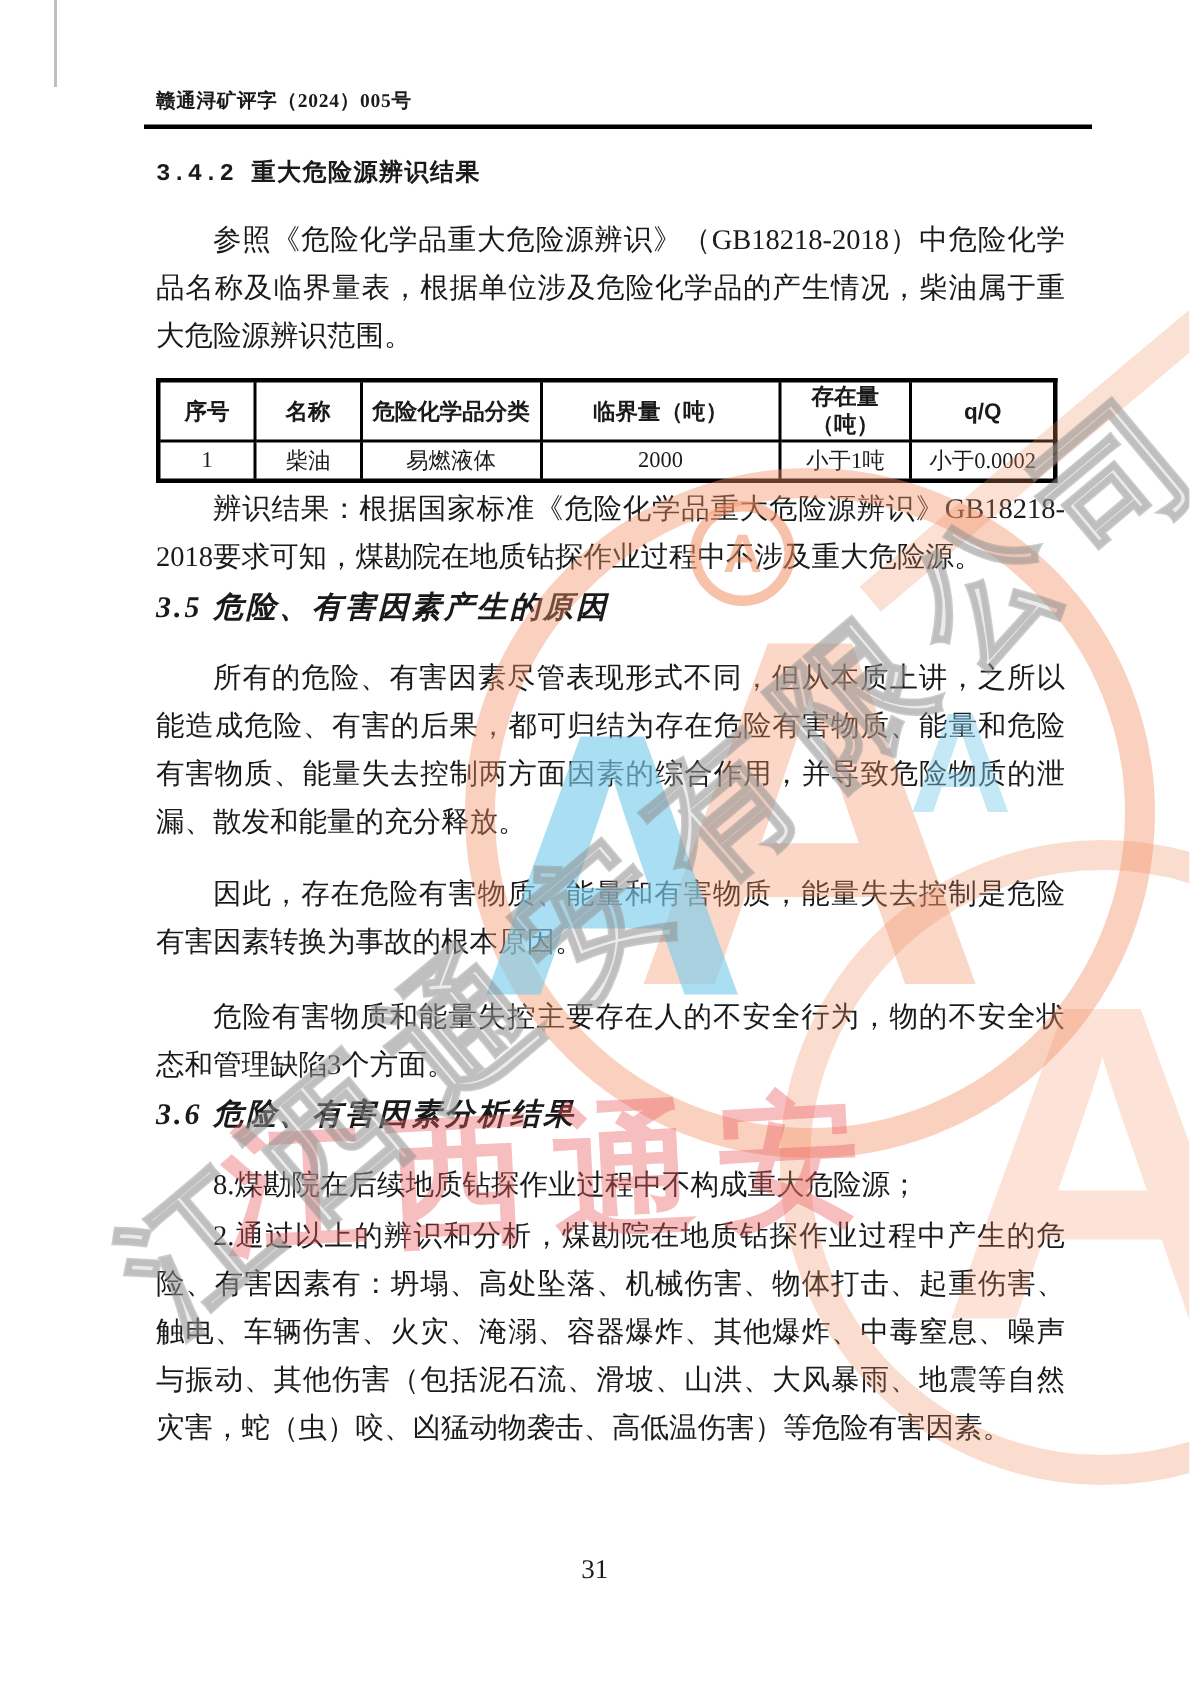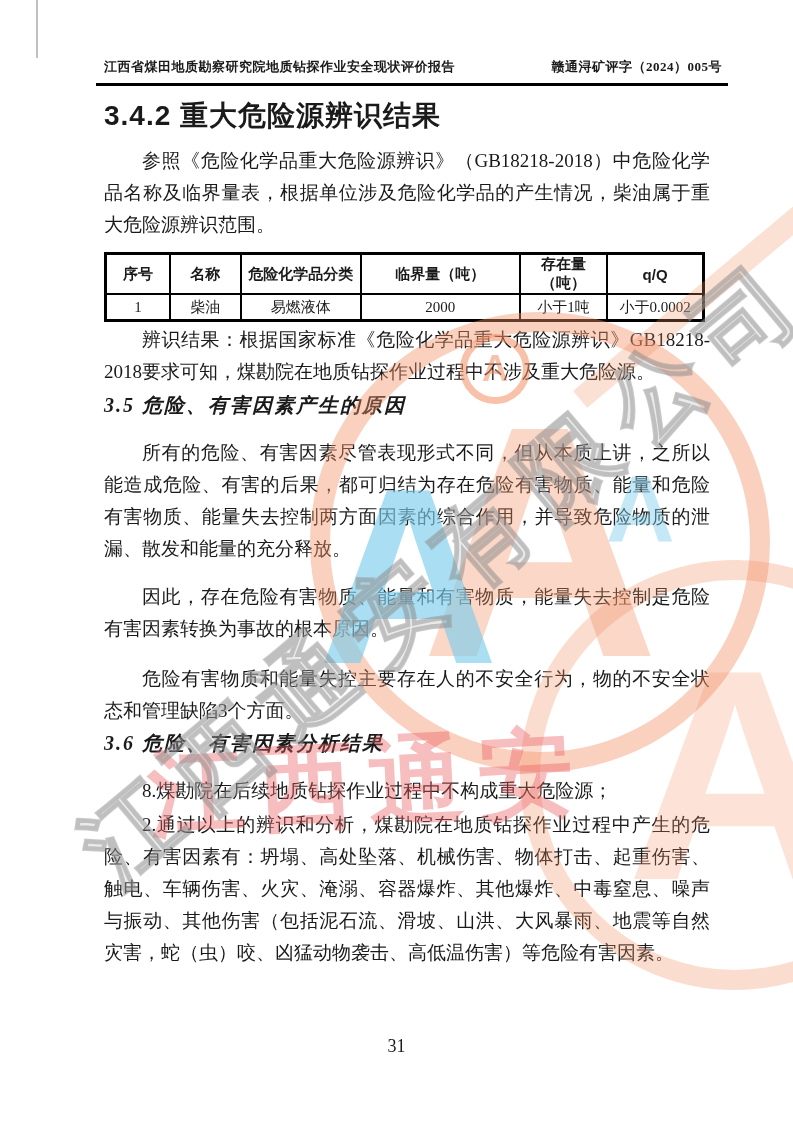--- a/index.html
+++ b/index.html
@@ -10,22 +10,22 @@
   
   .content{position:absolute;left:0;top:0;width:793px;height:1122px;z-index:2;}
   .pgheader{
     position:absolute;left:96px;top:58px;width:618px;
     display:flex;justify-content:space-between;align-items:flex-end;
     border-bottom:3px solid #000;padding:0 6px 7px 8px;
     font-size:13px;font-weight:bold;letter-spacing:.5px;
   }
   .body-col{position:absolute;left:104px;top:100px;width:606px;}
   .h-hei{
-    font-family:Liberation Sans, sans-serif;
-    font-size:28px;font-weight:bold;line-height:26px;margin:3px 0 0 0;letter-spacing:1px;
+    font-family:Liberation Mono, monospace;
+    font-size:16px;font-weight:bold;line-height:26px;margin:3px 0 0 0;letter-spacing:1px;
   }
   .h-kai{
     font-size:20px;font-weight:bold;font-style:italic;line-height:27px;
     letter-spacing:2px;margin:0;
   }
   .para{
     font-size:19px;line-height:32px;text-indent:2em;margin:0;
     text-align:justify;
   }
   .tbl-title{
@@ -91,21 +91,20 @@
 </style>
 </head>
 <body>
 
 <div class="page">
 
   <div class="content">
     <div class="scan-line"></div>
 
     <div class="pgheader">
-      <span>江西省煤田地质勘察研究院地质钻探作业安全现状评价报告</span>
       <span>赣通浔矿评字（2024）005号</span>
     </div>
 
     <div class="body-col">
       <div class="h-hei">3.4.2 重大危险源辨识结果</div>
 
       <p class="para mt4">参照《危险化学品重大危险源辨识》（GB18218-2018）中危险化学品名称及临界量表，根据单位涉及危险化学品的产生情况，柴油属于重大危险源辨识范围。</p>
 
 
       <table class="idtable">

